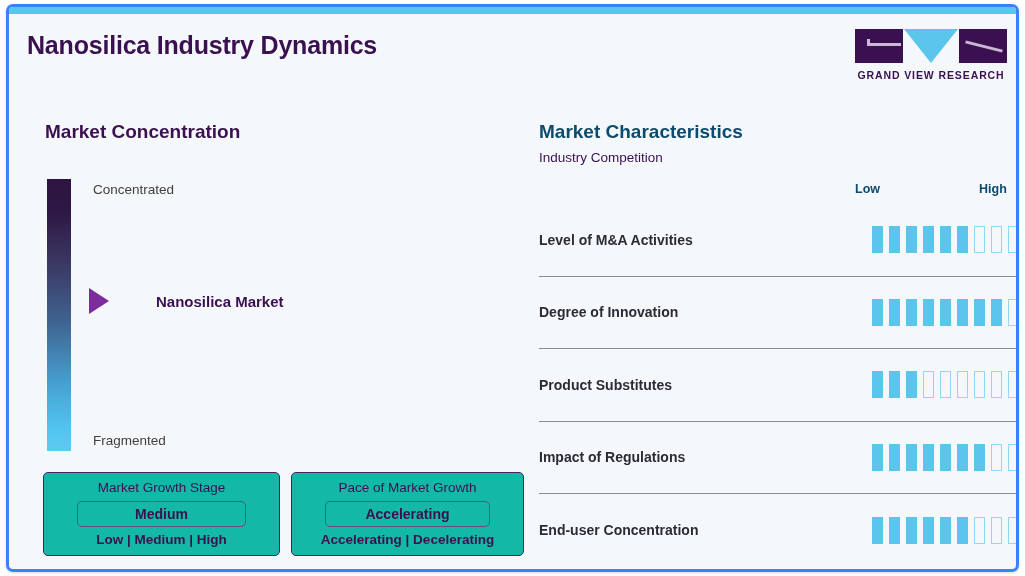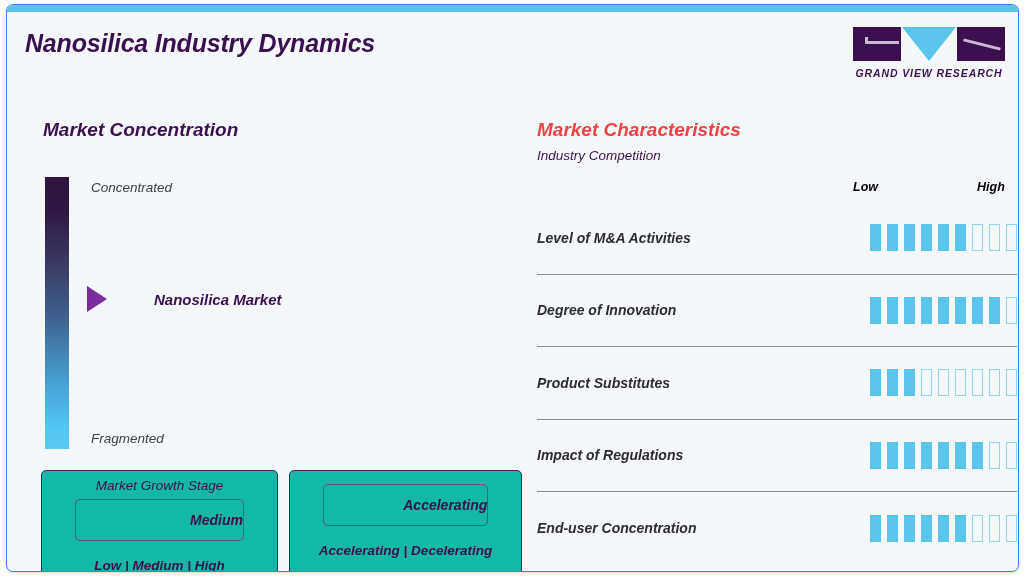--- a/index.html
+++ b/index.html
@@ -7,25 +7,24 @@
     width: 1025px; height: 576px;
     background: #ffffff;
     font-family: "Liberation Sans", sans-serif;
     overflow: hidden;
   }
   #card {
     position: absolute;
     left: 6px; top: 4px;
     width: 1013px; height: 568px;
     background: #f4f8fb;
-    border: 1px solid #3b82f6;
+    border: 3px solid #3b82f6;
     border-radius: 7px;
     box-shadow: 0 1px 3px rgba(0,0,0,0.16);
     overflow: hidden;
-    font-style: italic;
   }
   #topbar {
     position: absolute; left: 0; top: 0;
     width: 100%; height: 7px;
     background: #5bc5ec;
   }
 
   
   #page-title {
     position: absolute; left: 18px; top: 24px;
@@ -108,44 +107,43 @@
     border: 1px solid #4a1f63;
     border-radius: 5px;
     padding: 7px 12px 8px 12px;
     text-align: center;
     background: #14b8a6;
   }
   #box-growth-stage { width: 237px; }
   #box-growth-pace { width: 233px; }
   .stat-title { font-size: 13.5px; color: #3b1050; }
   .stat-value-wrap {
-    margin: 6px auto 17px auto;
+    margin: 6px auto 5px auto;
     border: 1px solid #6b4a80;
     border-radius: 5px;
-    padding: 12px 0;
+    padding: 4px 0;
     width: 80%;
-    text-align: right;
   }
   .stat-value { font-size: 14px; font-weight: bold; color: #3b1050; }
   .stat-scale { font-size: 13.5px; font-weight: bold; color: #3b1050; }
 
   
   #right-panel { position: absolute; left: 512px; top: 0; width: 513px; height: 100%; }
   #characteristics-title {
     position: absolute; left: 18px; top: 114px;
-    font-size: 19px; font-weight: bold; color: #ef4444;
+    font-size: 19px; font-weight: bold; color: #0c4a6e;
   }
   #characteristics-subtitle {
     position: absolute; left: 18px; top: 143px;
     font-size: 13.5px; color: #3b1050;
   }
   #scale-head { position: absolute; left: 18px; top: 175px; width: 480px; height: 16px; }
   .scale-head-label {
     position: absolute; top: 0;
-    font-size: 12.5px; font-weight: bold; color: #000000;
+    font-size: 12.5px; font-weight: bold; color: #0c4a6e;
   }
   #scale-low { left: 316px; }
   #scale-high { left: 440px; }
 
   #rows { position: absolute; left: 18px; top: 197px; width: 480px; }
   .char-row {
     position: relative;
     height: 72.5px;
     display: flex; align-items: center; justify-content: space-between;
     border-bottom: 1px solid #8c8c96;
@@ -195,20 +193,21 @@
     <div id="stat-boxes">
       <div class="stat-box" id="box-growth-stage">
         <div class="stat-title">Market Growth Stage</div>
         <div class="stat-value-wrap">
           <div class="stat-value">Medium</div>
         </div>
         <div class="stat-scale">Low | Medium | High</div>
       </div>
 
       <div class="stat-box" id="box-growth-pace">
+        <div class="stat-title">Pace of Market Growth</div>
         <div class="stat-value-wrap">
           <div class="stat-value">Accelerating</div>
         </div>
         <div class="stat-scale">Accelerating | Decelerating</div>
       </div>
     </div>
   </div>
 
   <div id="right-panel">
 

